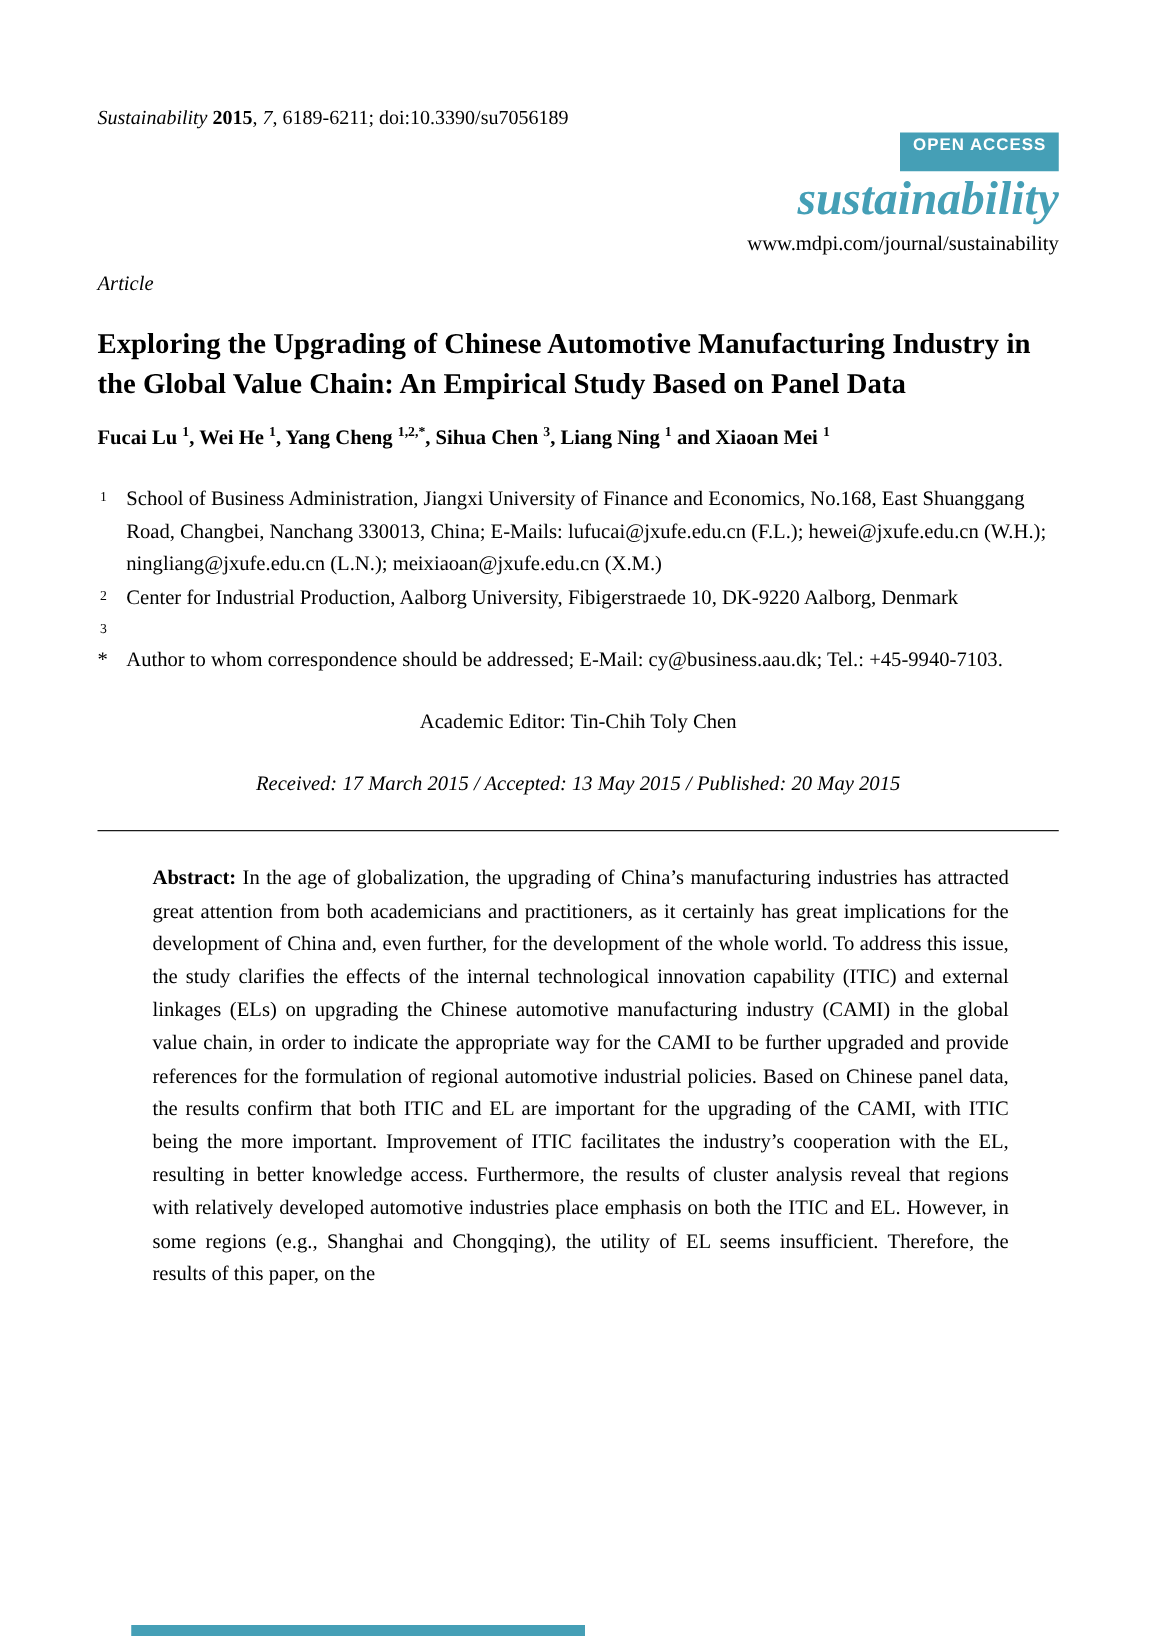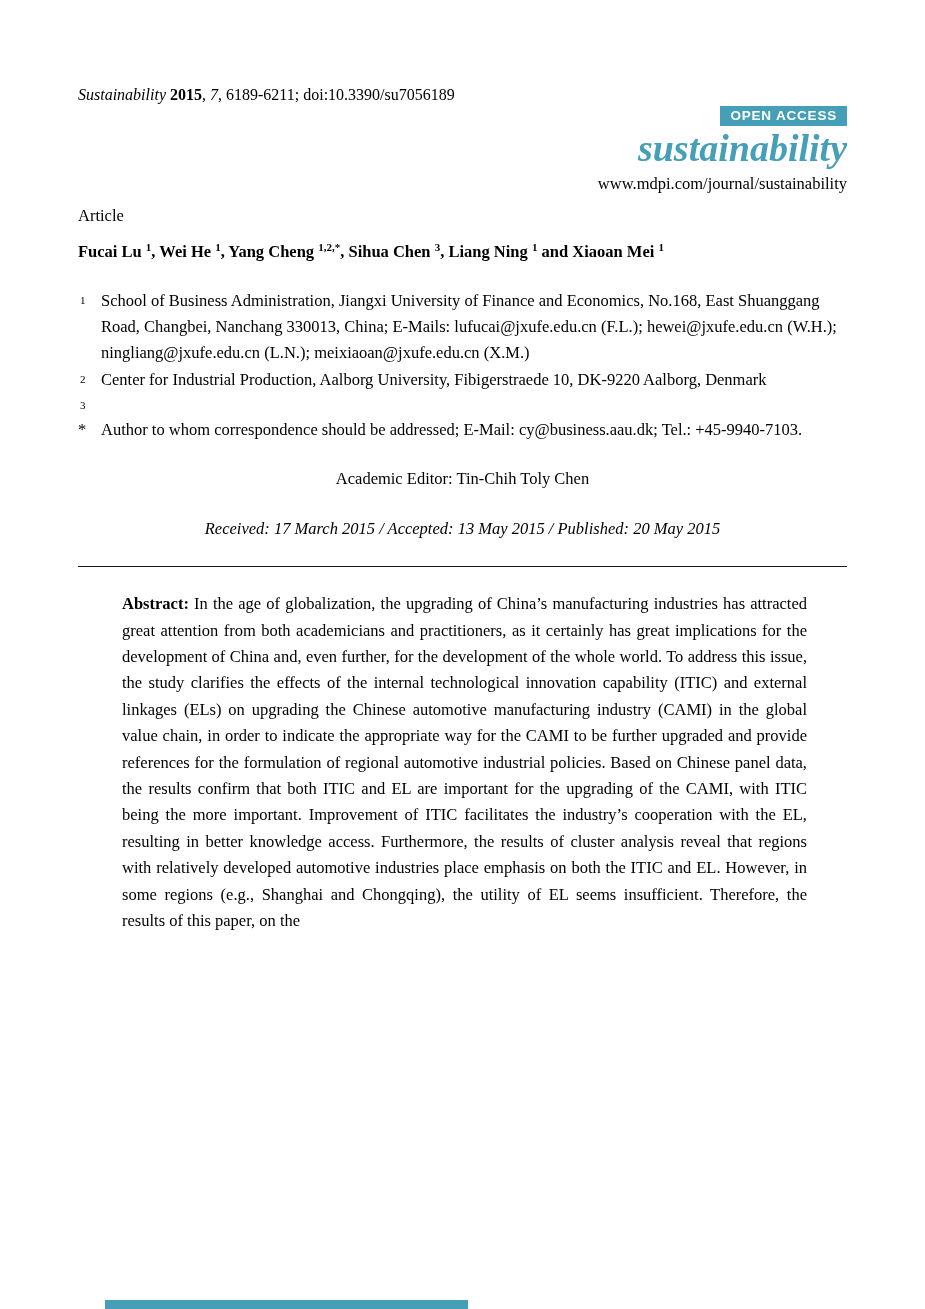--- a/index.html
+++ b/index.html
@@ -22,35 +22,35 @@
 
   .header-right { text-align:right; margin-top:2px; }
   .badge {
     display:inline-block;
     background:var(--teal);
     color:#fff;
     font-family:"Liberation Sans", sans-serif;
     font-weight:bold;
     font-size:13.5px;
     letter-spacing:0.8px;
-    padding:2px 10px 3px 10px;
+    padding:2px 10px 14px 10px;
     margin-left:16px;
   }
   .logo {
     color:var(--teal);
     font-style:italic;
     font-weight:bold;
     font-size:38px;
     line-height:1.15;
     margin-top:1px;
   }
   .issn { font-weight:bold; font-size:16.5px; margin-top:3px; }
   .website { font-size:16.5px; margin-top:3px; }
 
-  .article-type { font-size:16.5px; margin-top:12px; }
+  .article-type { font-style:italic; font-size:16.5px; margin-top:12px; }
 
   .title {
     font-weight:bold;
     font-size:23px;
     line-height:32.5px;
     margin-top:22px;
   }
 
   .authors { font-weight:bold; font-size:16.5px; margin-top:16px; }
   sup { font-size:11px; line-height:0; }
@@ -113,20 +113,21 @@
     <div class="header-right">
       <div>
         <span class="badge">OPEN ACCESS</span>
       </div>
       <div class="logo">sustainability</div>
       <div class="website">www.mdpi.com/journal/sustainability</div>
     </div>
 
     <div class="article-type">Article</div>
 
+    <h1 class="title" style="margin:22px 0 0 0;">Exploring the Upgrading of Chinese Automotive Manufacturing Industry in the Global Value Chain: An Empirical Study Based on Panel Data</h1>
 
     <div class="authors">
       <span><span>Fucai Lu </span><sup>1</sup><span>, </span></span><span><span>Wei He </span><sup>1</sup><span>, </span></span><span><span>Yang Cheng </span><sup>1,2,*</sup><span>, </span></span><span><span>Sihua Chen </span><sup>3</sup><span>, </span></span><span><span>Liang Ning </span><sup>1</sup><span> and </span></span><span><span>Xiaoan Mei </span><sup>1</sup></span>
     </div>
 
     <div class="affiliations">
       <div class="affiliation">
         <span class="aff-marker">1</span>
         <span>School of Business Administration, Jiangxi University of Finance and Economics, No.168, East Shuanggang Road, Changbei, Nanchang 330013, China; E-Mails: lufucai@jxufe.edu.cn (F.L.); hewei@jxufe.edu.cn (W.H.); ningliang@jxufe.edu.cn (L.N.); meixiaoan@jxufe.edu.cn (X.M.)</span>
       </div>

